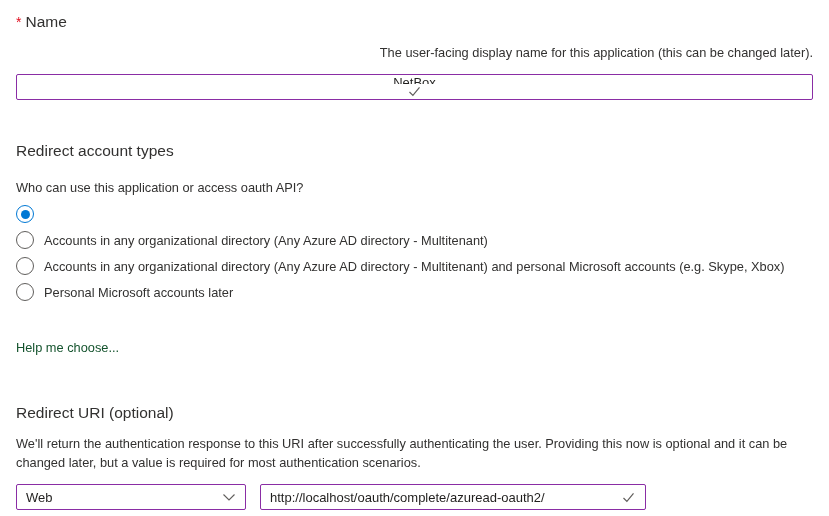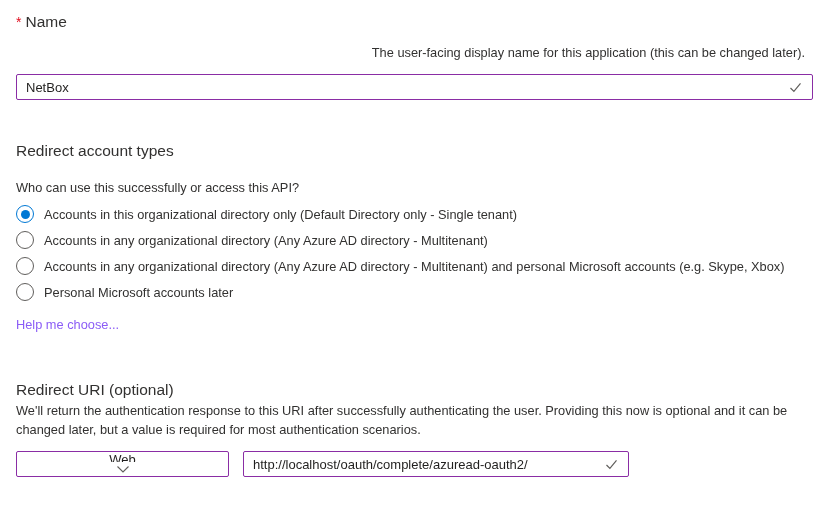--- a/index.html
+++ b/index.html
@@ -5,21 +5,21 @@
   * { box-sizing: border-box; }
   html, body { margin: 0; padding: 0; }
   body {
     width: 829px;
     height: 516px;
     background: #ffffff;
     font-family: "Liberation Sans", sans-serif;
     color: #323130;
     overflow: hidden;
   }
-  .content { padding: 12px 24px 0 16px; }
+  .content { padding: 12px 16px 0 16px; }
 
   .section-title {
     font-size: 15.5px;
     line-height: 20px;
     color: #323130;
     font-weight: 400;
   }
   .required-marker {
     color: #e00b1c;
     margin-right: 4px;
@@ -38,21 +38,21 @@
     border-radius: 2px;
     background: #ffffff;
     display: flex;
     align-items: center;
     justify-content: space-between;
     padding: 0 9px;
     font-size: 13px;
     color: #201f1e;
     cursor: text;
   }
-  .name-input { width: 797px; margin-top: 13px; }
+  .name-input { width: 797px; margin-top: 13px; flex-direction: column; }
   .icon-svg { flex: 0 0 auto; display: block; }
 
   
   .section-accounts { margin-top: 41px; }
   .question-text { margin-top: 18px; }
 
   .radio-group { margin-top: 5px; }
   .radio-row {
     height: 26px;
     display: flex;
@@ -79,42 +79,42 @@
   }
   .radio-label {
     margin-left: 10px;
     font-size: 12.8px;
     white-space: nowrap;
     color: #323130;
   }
 
   .help-link {
     display: inline-block;
-    margin-top: 12px;
+    margin-top: 35px;
     font-size: 12.8px;
-    color: #8b5cf6;
+    color: #14532d;
     text-decoration: none;
     cursor: pointer;
   }
 
   
   .section-redirect { margin-top: 47px; }
   .redirect-desc {
-    margin-top: 1px;
+    margin-top: 11px;
     max-width: 800px;
     white-space: pre-line;
     font-size: 12.8px;
     line-height: 19px;
   }
   .redirect-row {
     margin-top: 12px;
     display: flex;
     gap: 14px;
   }
-  .platform-select { width: 213px; cursor: pointer; flex-direction: column; }
+  .platform-select { width: 230px; cursor: pointer; }
   .uri-input { width: 386px; }
   .value-text {
     overflow: hidden;
     white-space: nowrap;
   }
 </style>
 </head>
 <body>
 
 <div class="content">
@@ -126,26 +126,25 @@
 
   <div class="field-box name-input">
     <span class="value-text">NetBox</span>
     <svg class="icon-svg" width="15" height="15" viewBox="0 0 15 15">
         <path d="M2.5 8l3.4 3.4 6.6-8" stroke="#605e5c" stroke-width="1.2" fill="none"></path>
       </svg>
   </div>
 
   <div class="section-accounts">
     <div class="section-title">Redirect account types</div>
-    <div class="desc-text question-text">Who can use this successfully or access this API?</div>
+    <div class="desc-text question-text">Who can use this application or access oauth API?</div>
 
     <div class="radio-group">
       <div class="radio-row selected">
         <span class="radio-circle"></span>
-        <span class="radio-label">Accounts in this organizational directory only (Default Directory only - Single tenant)</span>
       </div>
       <div class="radio-row">
         <span class="radio-circle"></span>
         <span class="radio-label">Accounts in any organizational directory (Any Azure AD directory - Multitenant)</span>
       </div>
       <div class="radio-row">
         <span class="radio-circle"></span>
         <span class="radio-label">Accounts in any organizational directory (Any Azure AD directory - Multitenant) and personal Microsoft accounts (e.g. Skype, Xbox)</span>
       </div>
       <div class="radio-row">

